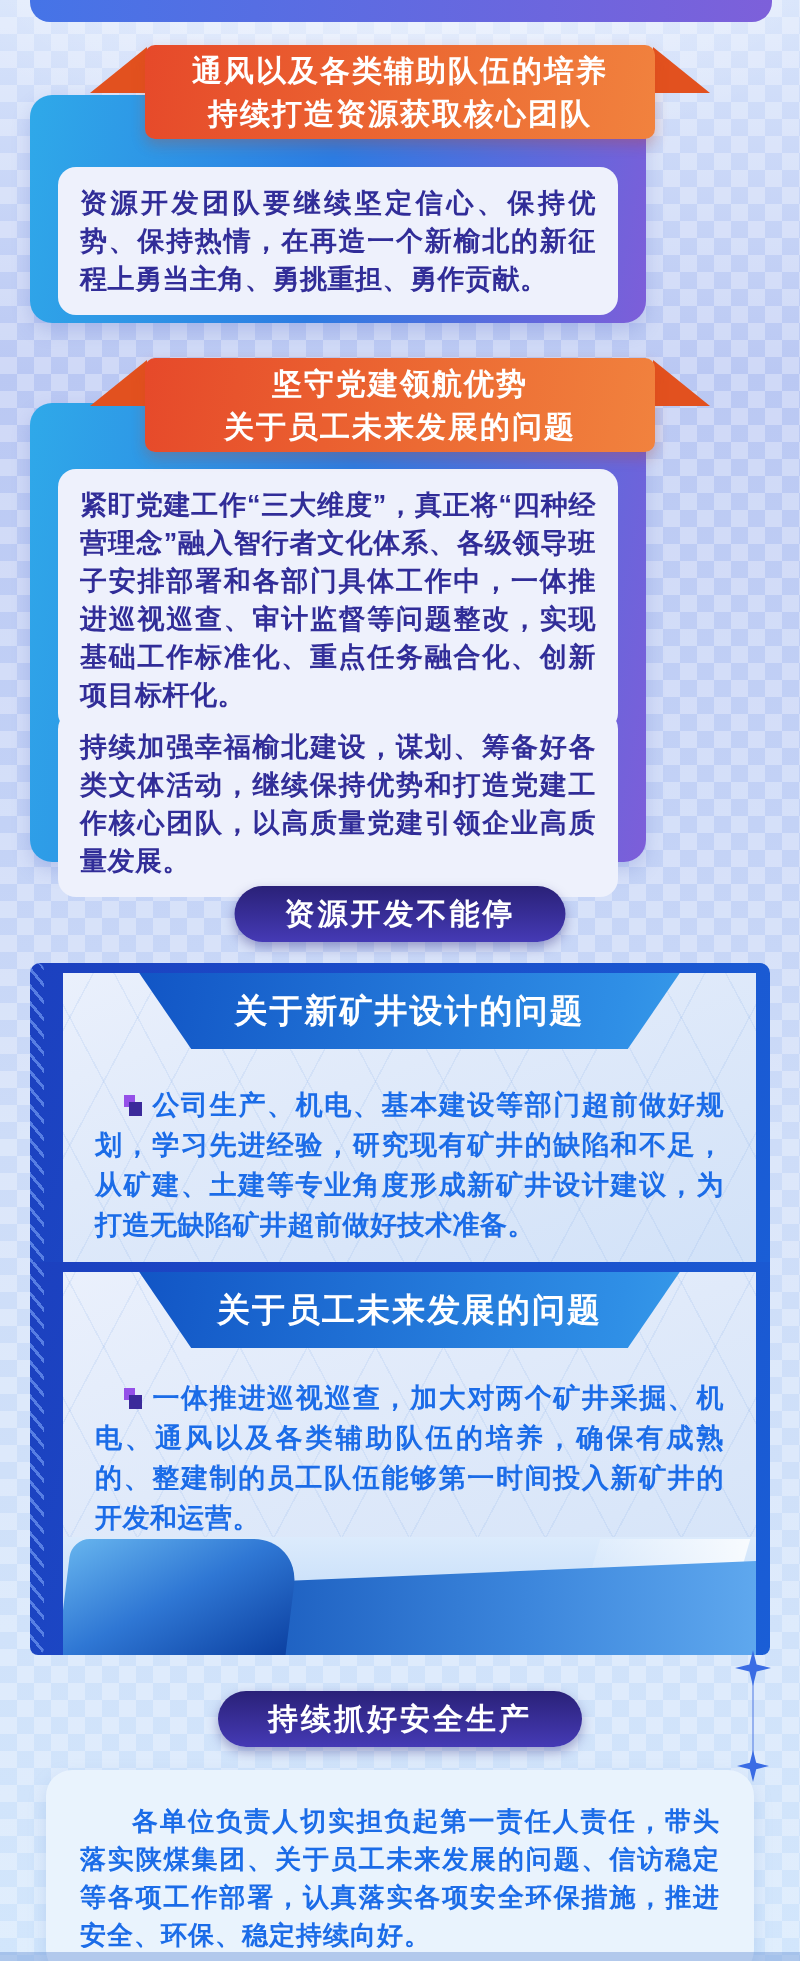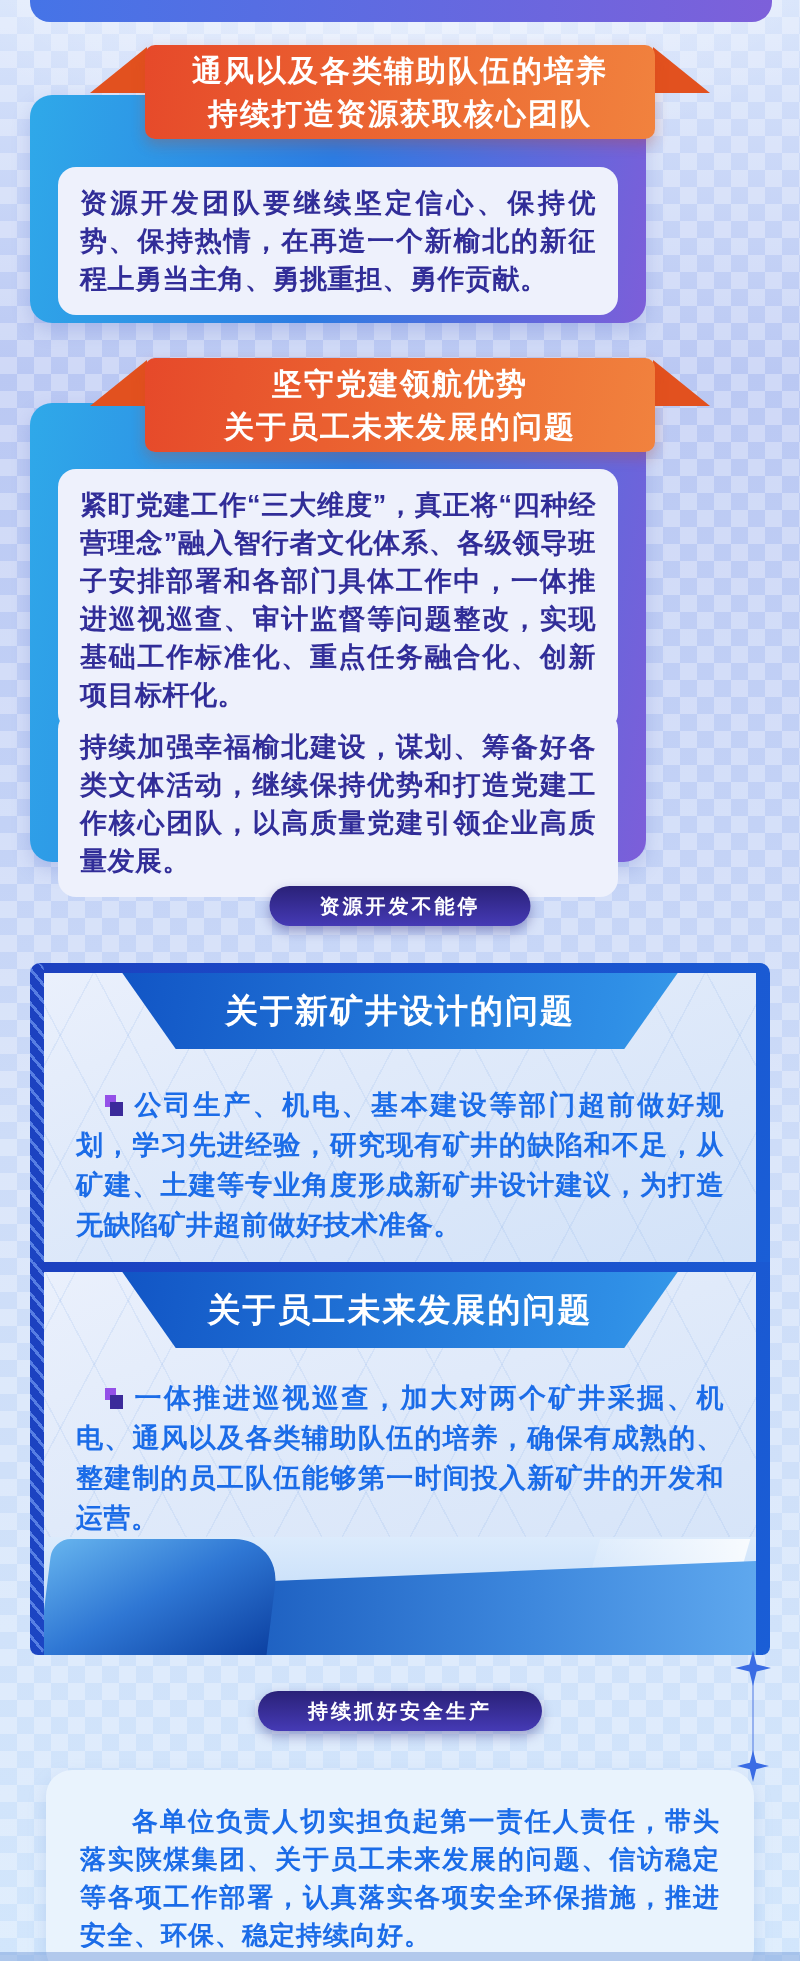--- a/index.html
+++ b/index.html
@@ -63,23 +63,23 @@
     letter-spacing:.5px;text-align:justify;
   }
   .white-box p{margin:0;}
   .c1 .wb1{top:72px;}
   .c2 .wb1{top:66px;}
   .c2 .wb2{top:308px;}
 
   
   .pill{
     position:absolute;left:50%;transform:translateX(-50%);
-    height:40px;padding:0 50px;border-radius:999px;
+    height:56px;padding:0 50px;border-radius:999px;
     background:linear-gradient(180deg,#2a2178 0%,#453ab5 100%);
-    color:#fff;font-size:20px;font-weight:700;letter-spacing:3px;
+    color:#fff;font-size:30px;font-weight:700;letter-spacing:3px;
     display:flex;align-items:center;justify-content:center;
     box-shadow:0 5px 12px rgba(30,20,110,.35);
     z-index:4;white-space:nowrap;
   }
   .p1{top:886px;}
   .p2{top:1691px;}
 
   
   .issue{
     position:absolute;left:30px;width:740px;
@@ -90,20 +90,21 @@
   .ib{top:1262px;height:393px;border-radius:0 0 8px 8px;}
   .issue::before{
     content:"";position:absolute;left:0;top:0;bottom:0;width:14px;
     background:repeating-linear-gradient(50deg, rgba(135,175,255,.55) 0 3px, rgba(0,0,0,0) 3px 11px);
     border-radius:inherit;
   }
   .issue-inner{
     position:relative;height:100%;
     background:linear-gradient(160deg,#eaf0fc 0%,#e0eafa 40%,#d2e2f8 100%);
     overflow:hidden;
+    margin-left:19px;
   }
   .issue-inner::after{
     content:"";position:absolute;inset:0;pointer-events:none;
     background:
       repeating-linear-gradient(62deg, rgba(130,170,230,.15) 0 1.5px, rgba(0,0,0,0) 1.5px 60px),
       repeating-linear-gradient(-62deg, rgba(130,170,230,.15) 0 1.5px, rgba(0,0,0,0) 1.5px 60px);
   }
   .issue-header{
     position:relative;height:76px;
     clip-path:polygon(11% 0,89% 0,81.5% 100%,18.5% 100%);

